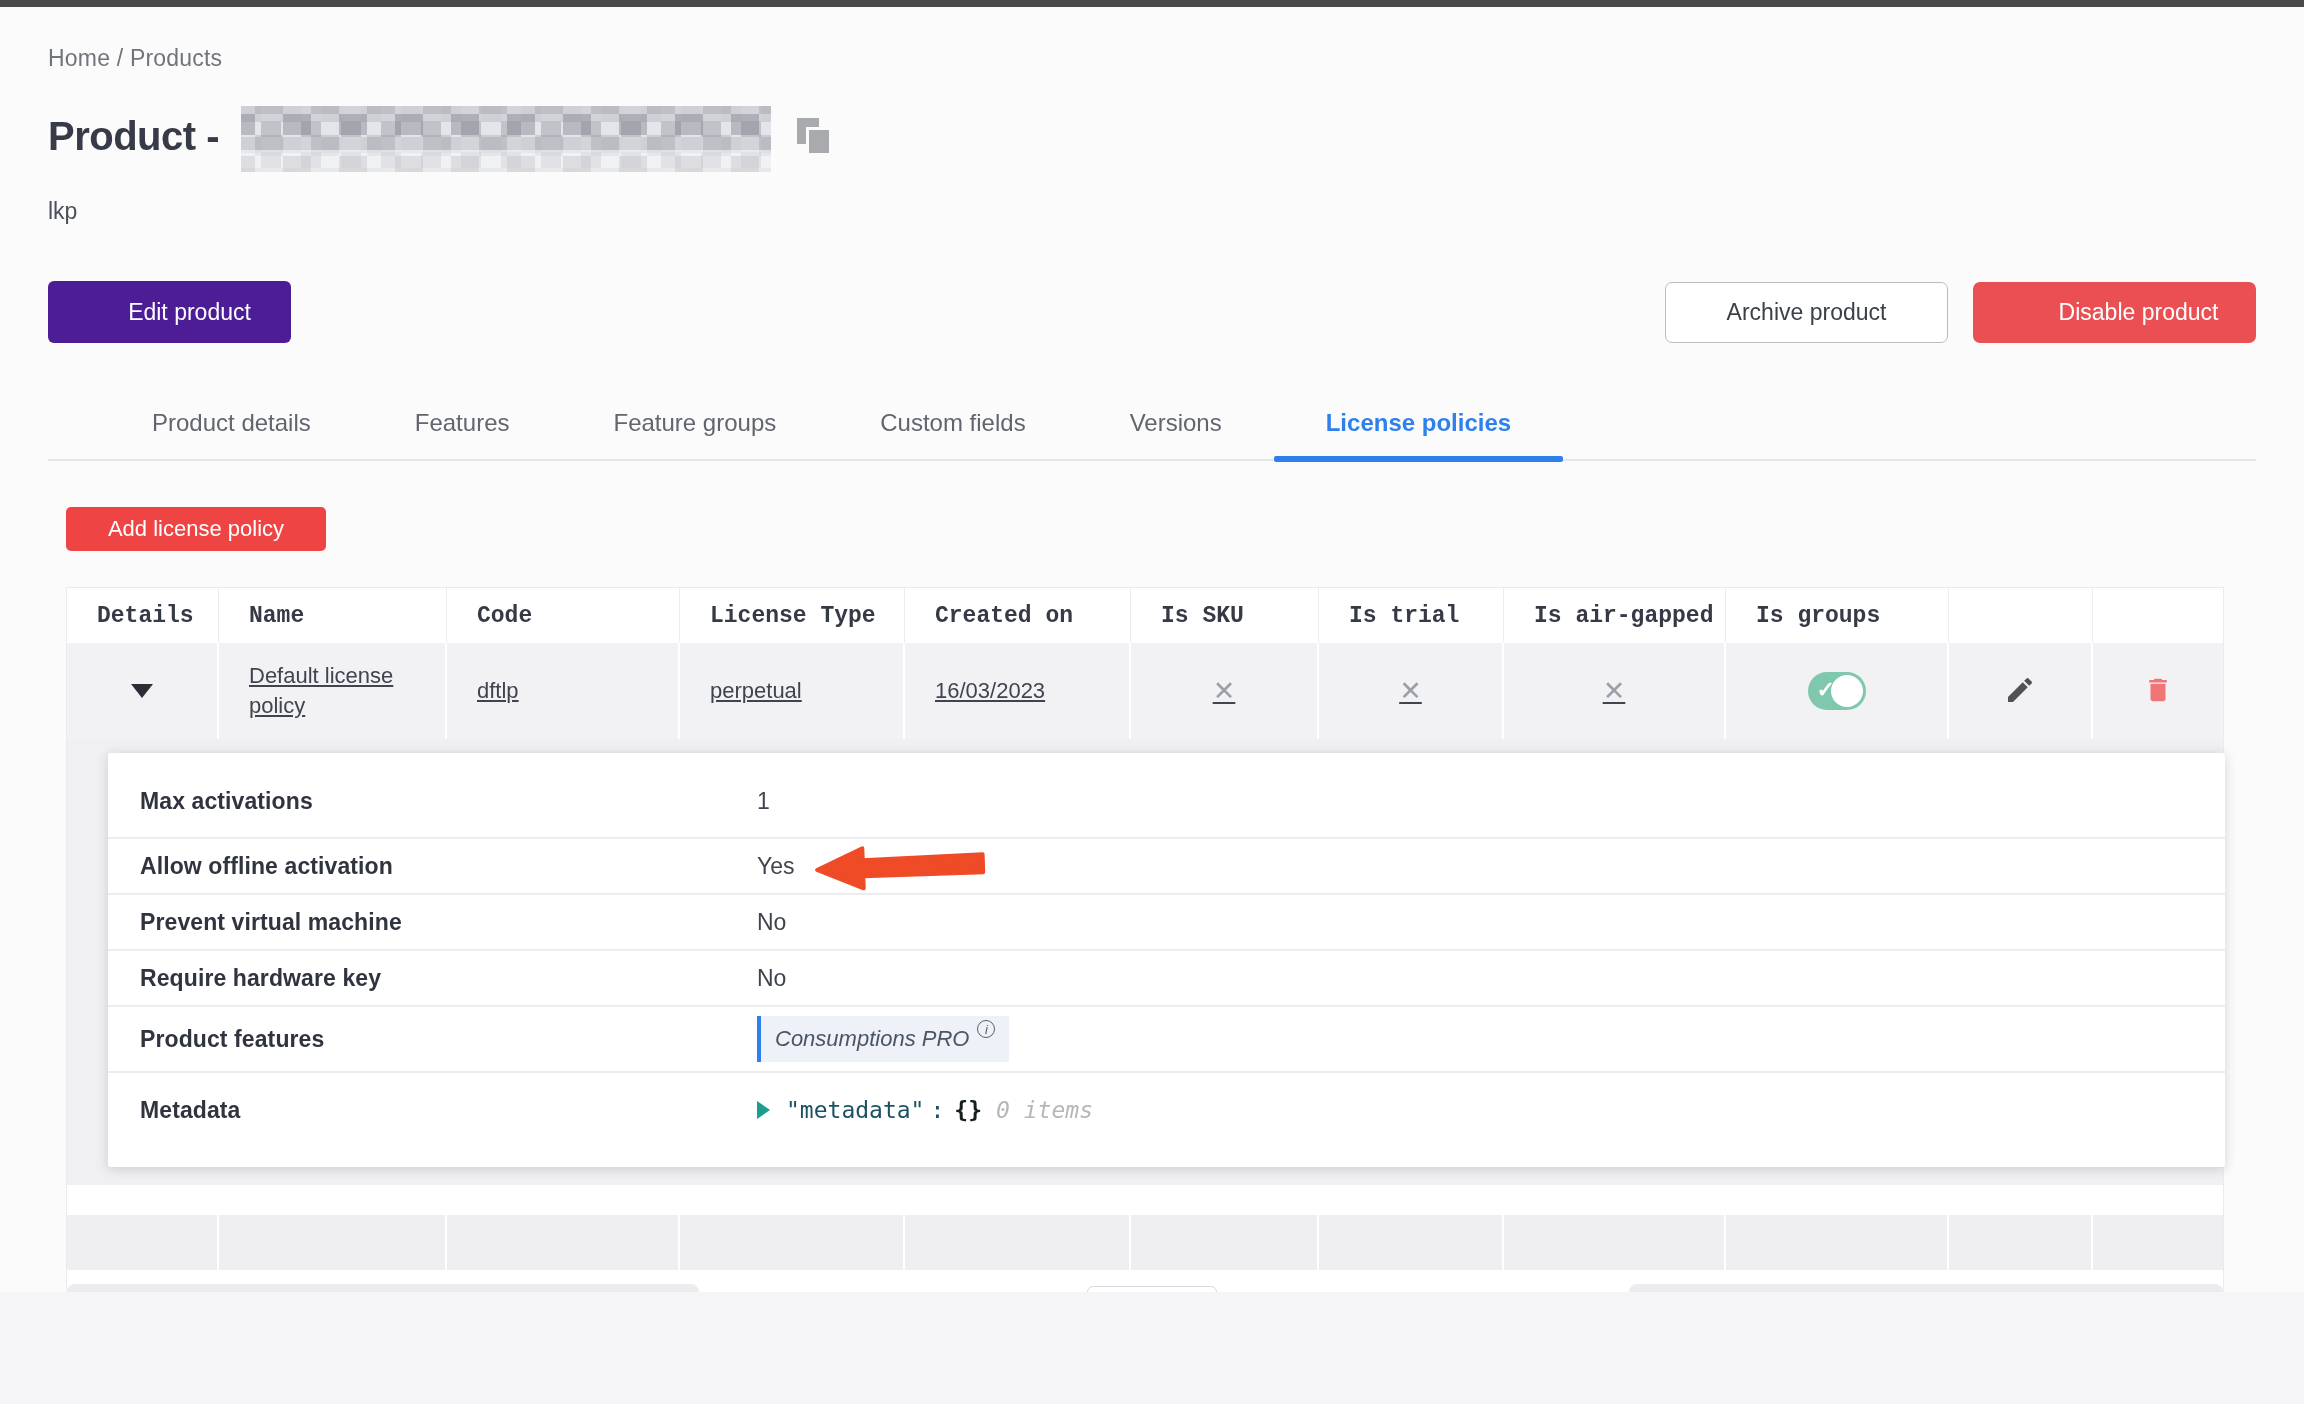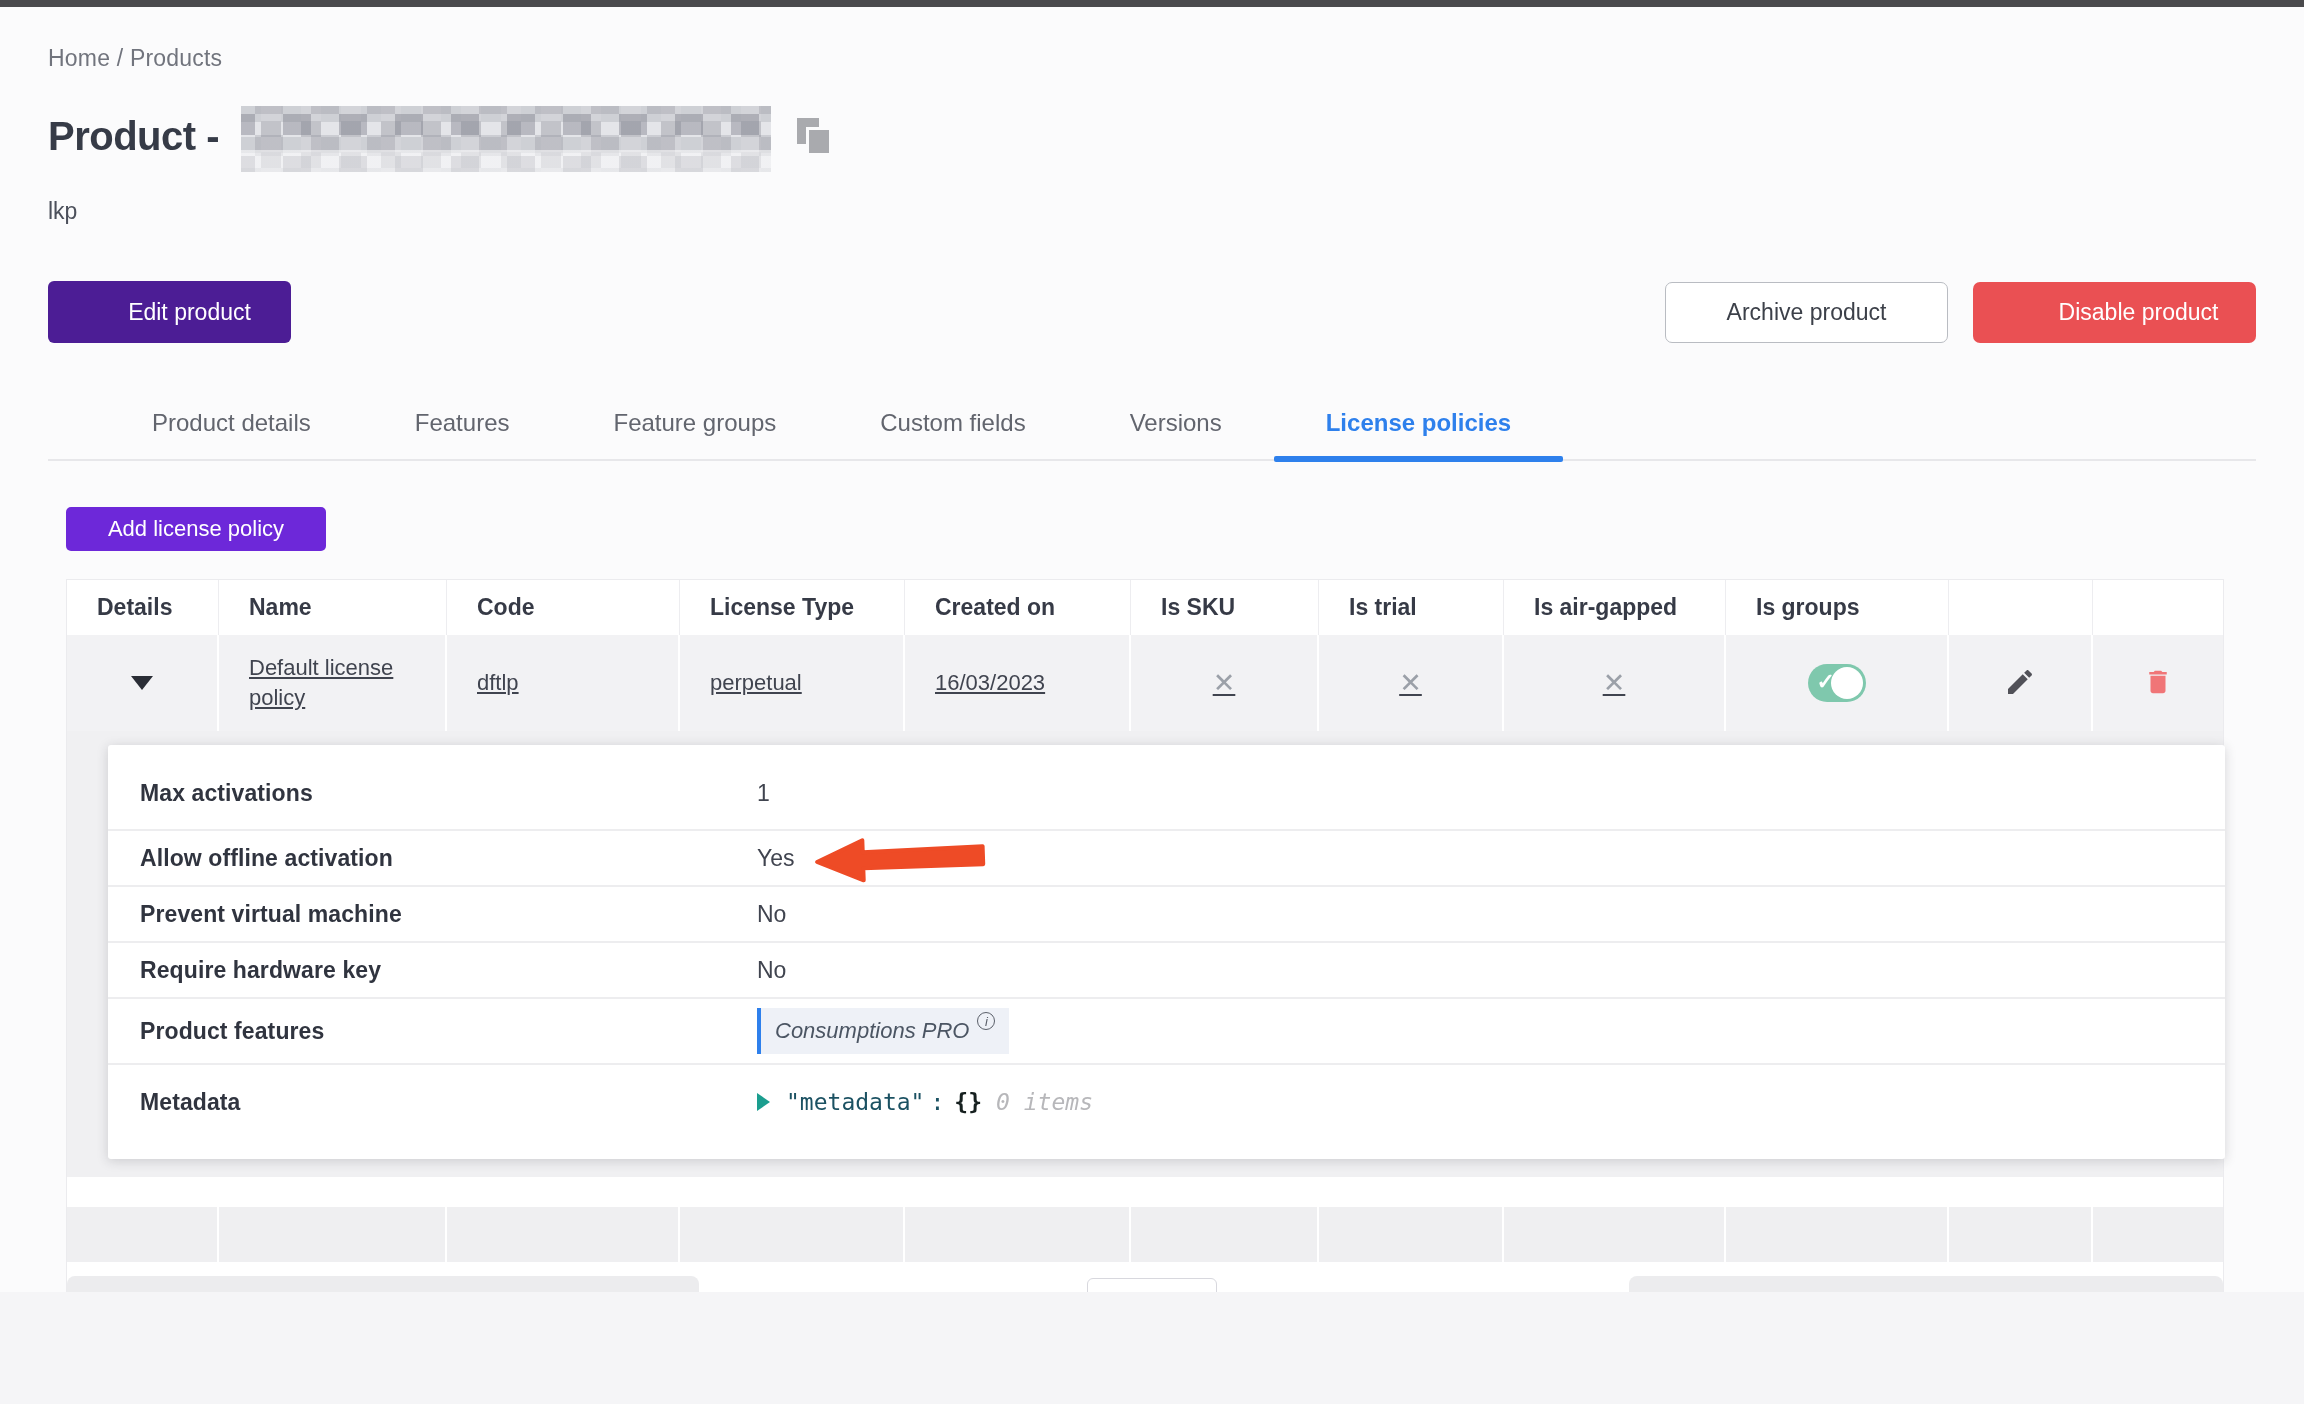--- a/index.html
+++ b/index.html
@@ -41,31 +41,31 @@
   .btn-danger { background:#ea5053; color:#fff; width:283px; height:61px; border-radius:7px; margin-left:25px;padding-left:48px; }
   .actions .spacer { flex:1; }
 
   
   .tabs { display:flex; margin-top:52px; border-bottom:2px solid #e7e7ea; padding-left:52px; }
   .tab { font-size:24px; color:#62656e; padding:14px 52px 22px 52px; cursor:pointer; position:relative; white-space:nowrap; }
   .tab.active { color:#2e80ec; font-weight:700; }
   .tab.active::after { content:""; position:absolute; left:0; right:0; bottom:-3px; height:6px; background:#2e80ec; border-radius:2px; }
 
   
-  .add-btn { margin:46px 0 0 18px; background:#6d28d9; color:#fff; border:none; border-radius:5px;
+  .add-btn { margin:46px 0 8px 18px; background:#ef4444; color:#fff; border:none; border-radius:5px;
              width:260px; height:44px; font-size:22px; cursor:pointer; font-family:inherit; }
 
   
   .table-wrap { margin:28px 0 0 18px; width:2158px; border:1px solid #ebebee; background:#fff; }
   .trow { display:flex; }
   .cell { flex:none; display:flex; align-items:center; }
   .c0{width:152px}.c1{width:228px}.c2{width:233px}.c3{width:225px}.c4{width:226px}
   .c5{width:188px}.c6{width:185px}.c7{width:222px}.c8{width:223px}.c9{width:144px}.c10{width:130px}
   .thead { height:55px; background:#fff; }
-  .thead .cell { font-size:23px; font-weight:700; color:#363a46; padding-left:30px; border-right:1px solid #ededf0; }
+  .thead .cell { font-size:23px; font-weight:700; color:#363a46; padding-left:30px; border-right:1px solid #ededf0;font-family:Liberation Mono, monospace; }
   .thead .cell:last-child { border-right:none; }
   .tdata { height:96px;text-decoration:underline; }
   .tdata .cell { background:#f2f2f4; border-right:2px solid #fff; font-size:22px; color:#40444f; padding-left:30px; }
   .tdata .cell:last-child { border-right:none; }
   .tdata .cell.center { justify-content:center; padding-left:0; }
   .name-cell { line-height:1.35; padding-right:20px; }
   .expander { width:0; height:0; border-left:11px solid transparent; border-right:11px solid transparent;
               border-top:14px solid #2a2d35; cursor:pointer; }
   .xmark { font-size:27px; color:#9ba0a8; }
   .toggle { width:58px; height:38px; border-radius:19px; background:#7fc8ad; position:relative; cursor:pointer; }

